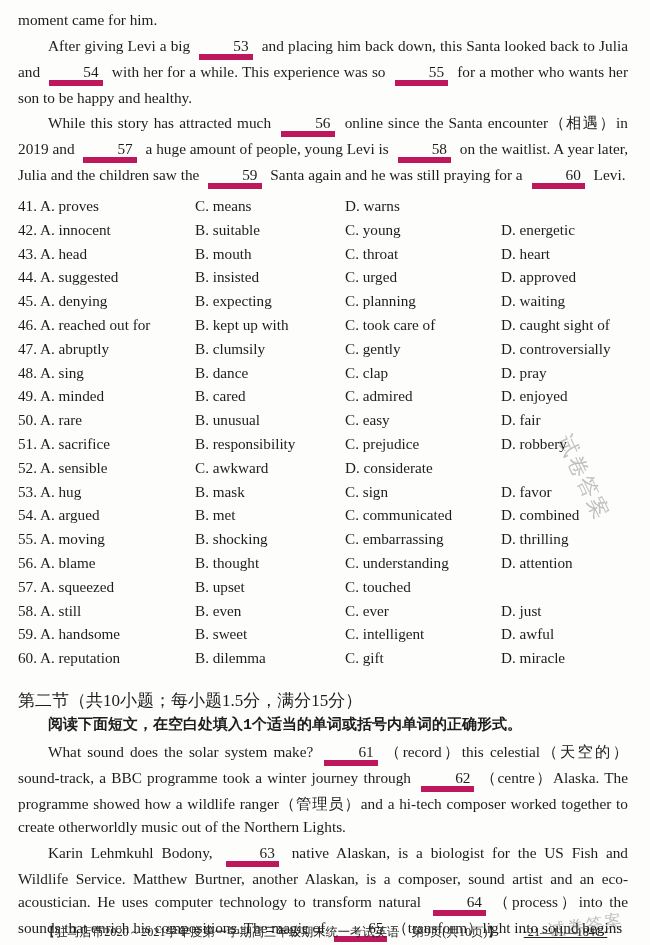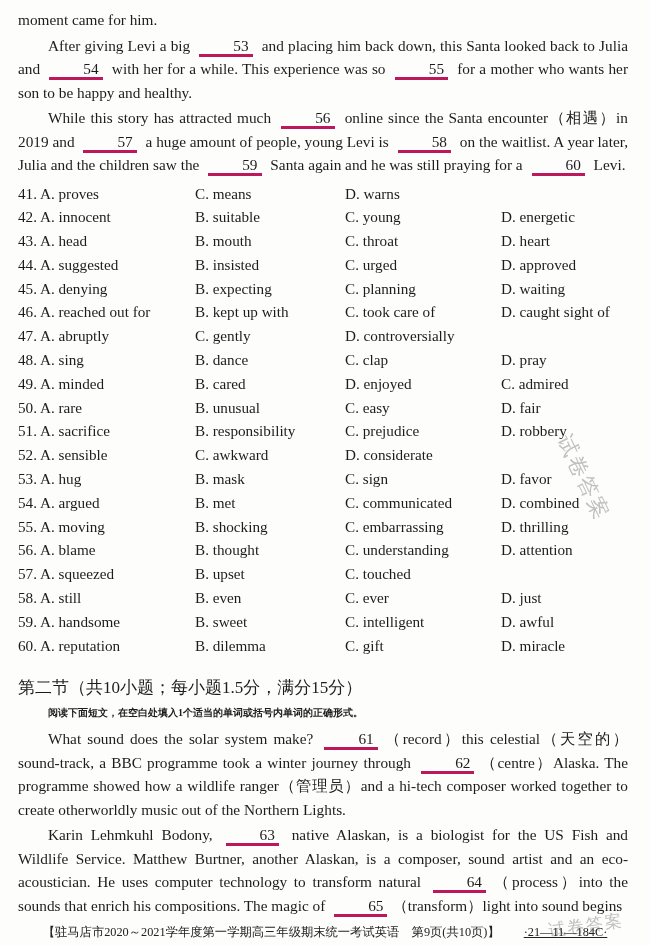--- a/index.html
+++ b/index.html
@@ -17,39 +17,39 @@
     font-size:15.3px;
     line-height:23.5px;
     text-align:justify;
   }
   .para.indent { text-indent:30px; }
   .blank {
     display:inline-block;
     min-width:34px;
     padding:0 4px;
     margin:0 5px;
-    border-bottom:3px solid #be185d;
+    border-bottom:6px solid #be185d;
     text-align:center;
     line-height:16px;
   }
   .opt-table { margin-top:5px; margin-bottom:18px; }
   .opt-row {
     display:grid;
     grid-template-columns:177px 150px 156px 1fr;
     font-size:15.2px;
     line-height:23.8px;
     white-space:nowrap;
   }
   .sec-heading { font-size:17px; line-height:25px; }
   .instruction {
-    font-size:10px;
+    font-size:15px;
     font-weight:700;
     line-height:25px;
     text-indent:30px;
-    font-family:Liberation Serif, serif;
+    font-family:Liberation Mono, monospace;
     margin-bottom:2px;
   }
   .footer {
     position:absolute;
     left:0; bottom:4px;
     width:100%;
     text-align:center;
     font-size:12.3px;
     z-index:2;
     color:#222;
@@ -107,34 +107,35 @@
         <span>D. waiting</span>
       </div>
       <div class="opt-row">
         <span>46. A. reached out for</span>
         <span>B. kept up with</span>
         <span>C. took care of</span>
         <span>D. caught sight of</span>
       </div>
       <div class="opt-row">
         <span>47. A. abruptly</span>
+        <span>B. clumsily</span>
         <span>C. gently</span>
         <span>D. controversially</span>
       </div>
       <div class="opt-row">
         <span>48. A. sing</span>
         <span>B. dance</span>
         <span>C. clap</span>
         <span>D. pray</span>
       </div>
       <div class="opt-row">
         <span>49. A. minded</span>
         <span>B. cared</span>
+        <span>C. admired</span>
         <span>D. enjoyed</span>
-        <span>C. admired</span>
       </div>
       <div class="opt-row">
         <span>50. A. rare</span>
         <span>B. unusual</span>
         <span>C. easy</span>
         <span>D. fair</span>
       </div>
       <div class="opt-row">
         <span>51. A. sacrifice</span>
         <span>B. responsibility</span>

